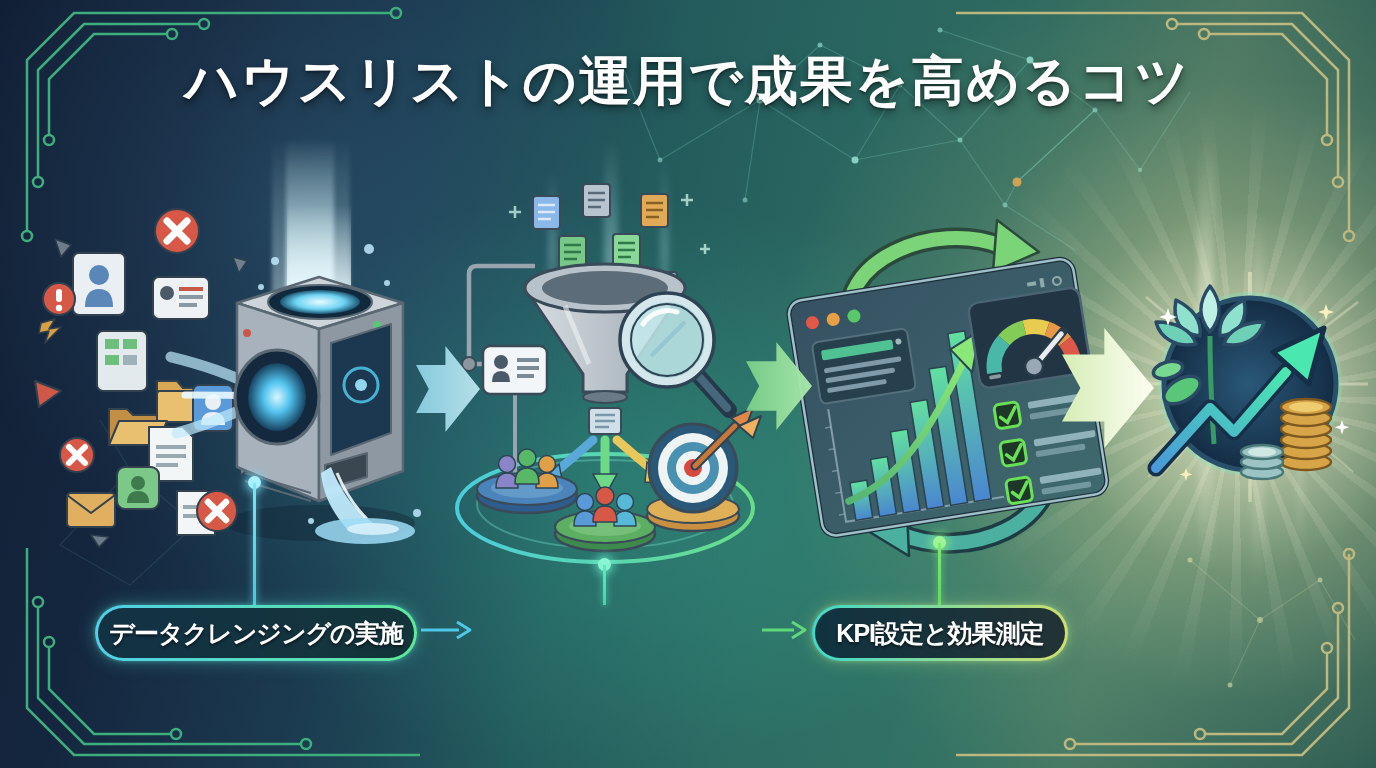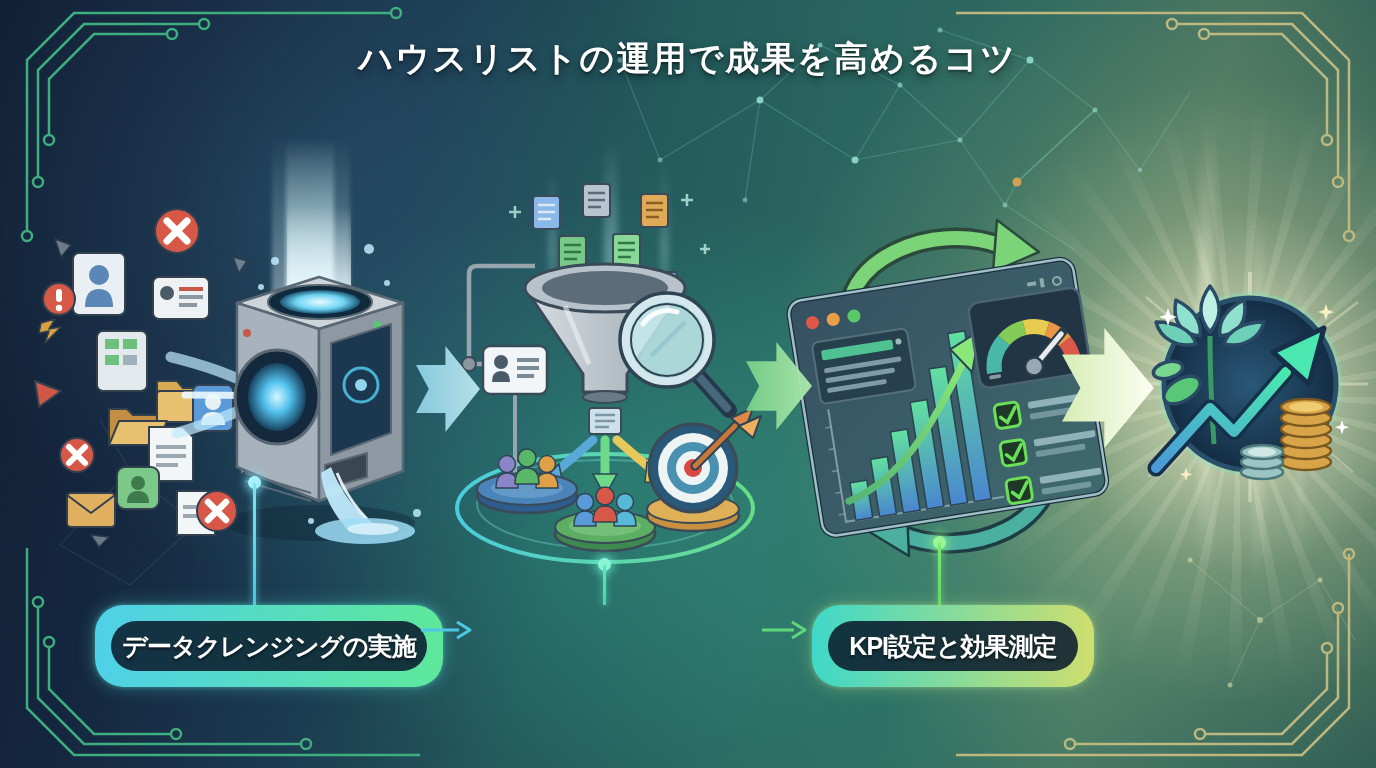--- a/index.html
+++ b/index.html
@@ -7,22 +7,22 @@
     position:relative;width:1376px;height:768px;overflow:hidden;
     font-family:"Liberation Sans",sans-serif;
     background:
       radial-gradient(circle at 1240px 392px, rgba(255,252,228,0.95) 0%, rgba(244,240,195,0.65) 6%, rgba(210,214,155,0.38) 14%, rgba(160,180,130,0.18) 24%, rgba(0,0,0,0) 36%),
       radial-gradient(circle at 300px 210px, rgba(110,200,235,0.14) 0%, rgba(0,0,0,0) 30%),
       radial-gradient(ellipse at 610px 480px, rgba(70,230,190,0.20) 0%, rgba(0,0,0,0) 42%),
       radial-gradient(ellipse at 940px 620px, rgba(60,200,160,0.12) 0%, rgba(0,0,0,0) 45%),
       linear-gradient(103deg,#111f35 0%,#14263e 14%,#1b3a50 29%,#235a5c 44%,#2a6660 57%,#2e6a5f 68%,#42705e 80%,#2e5f55 90%,#27544d 100%);
   }
   .title{
-    position:absolute;top:30px;left:0;right:0;margin:6px;text-align:center;
-    font-size:34px;font-weight:800;letter-spacing:2px;color:#ffffff;
+    position:absolute;top:30px;left:0;right:0;margin:16px;text-align:center;
+    font-size:53px;font-weight:800;letter-spacing:2px;color:#ffffff;
     text-shadow:0 4px 10px rgba(0,0,0,.45),0 2px 2px rgba(0,0,0,.35);z-index:6;
   }
   svg.layer{position:absolute;z-index:3;}
   .constellation{position:absolute;left:0;top:0;z-index:1;}
   .corner{position:absolute;z-index:2;color:#3fae7e;}
   .corner.khaki{color:#bdb87f;}
   .corner.tr{right:0;top:0;transform:scaleX(-1);}
   .corner.bl{left:0;bottom:0;transform:scaleY(-1);}
   .corner.br{right:0;bottom:0;transform:scale(-1,-1);}
   .sunburst{
@@ -42,21 +42,21 @@
   .flow-arrow{
     position:absolute;z-index:3;
     clip-path:polygon(0 22%,46% 22%,46% 0,100% 50%,46% 100%,46% 78%,0 78%,20% 50%);
   }
   #flow-arrow-1{left:416px;top:346px;width:64px;height:86px;background:linear-gradient(90deg,#8ccfe3,#bce7ee);opacity:.95;}
   #flow-arrow-2{left:746px;top:342px;width:66px;height:88px;background:linear-gradient(90deg,#79cf88,#aceaad);opacity:.95;}
   #flow-arrow-3{left:1062px;top:328px;width:92px;height:120px;background:linear-gradient(90deg,#d6edb6,#fcfef2);filter:drop-shadow(0 0 16px rgba(250,255,215,.9));}
   .connector-dot{position:absolute;border-radius:50%;z-index:4;}
   .connector-line{position:absolute;width:3px;z-index:4;}
   .pill{
-    position:absolute;top:605px;height:50px;border-radius:28px;padding:16px;z-index:5;
+    position:absolute;top:605px;height:50px;border-radius:28px;padding:3px;z-index:5;
     box-shadow:0 0 18px rgba(92,226,214,.35),0 0 5px rgba(92,226,214,.45);
   }
   .pill-inner{
     width:100%;height:100%;border-radius:25px;background:rgba(10,27,46,.88);
     display:flex;align-items:center;justify-content:center;
     color:#fff;font-weight:800;font-size:25px;letter-spacing:-1px;white-space:nowrap;
     text-shadow:0 2px 3px rgba(0,0,0,.55);
   }
   .mini-arrow{position:absolute;z-index:5;}
 </style>

